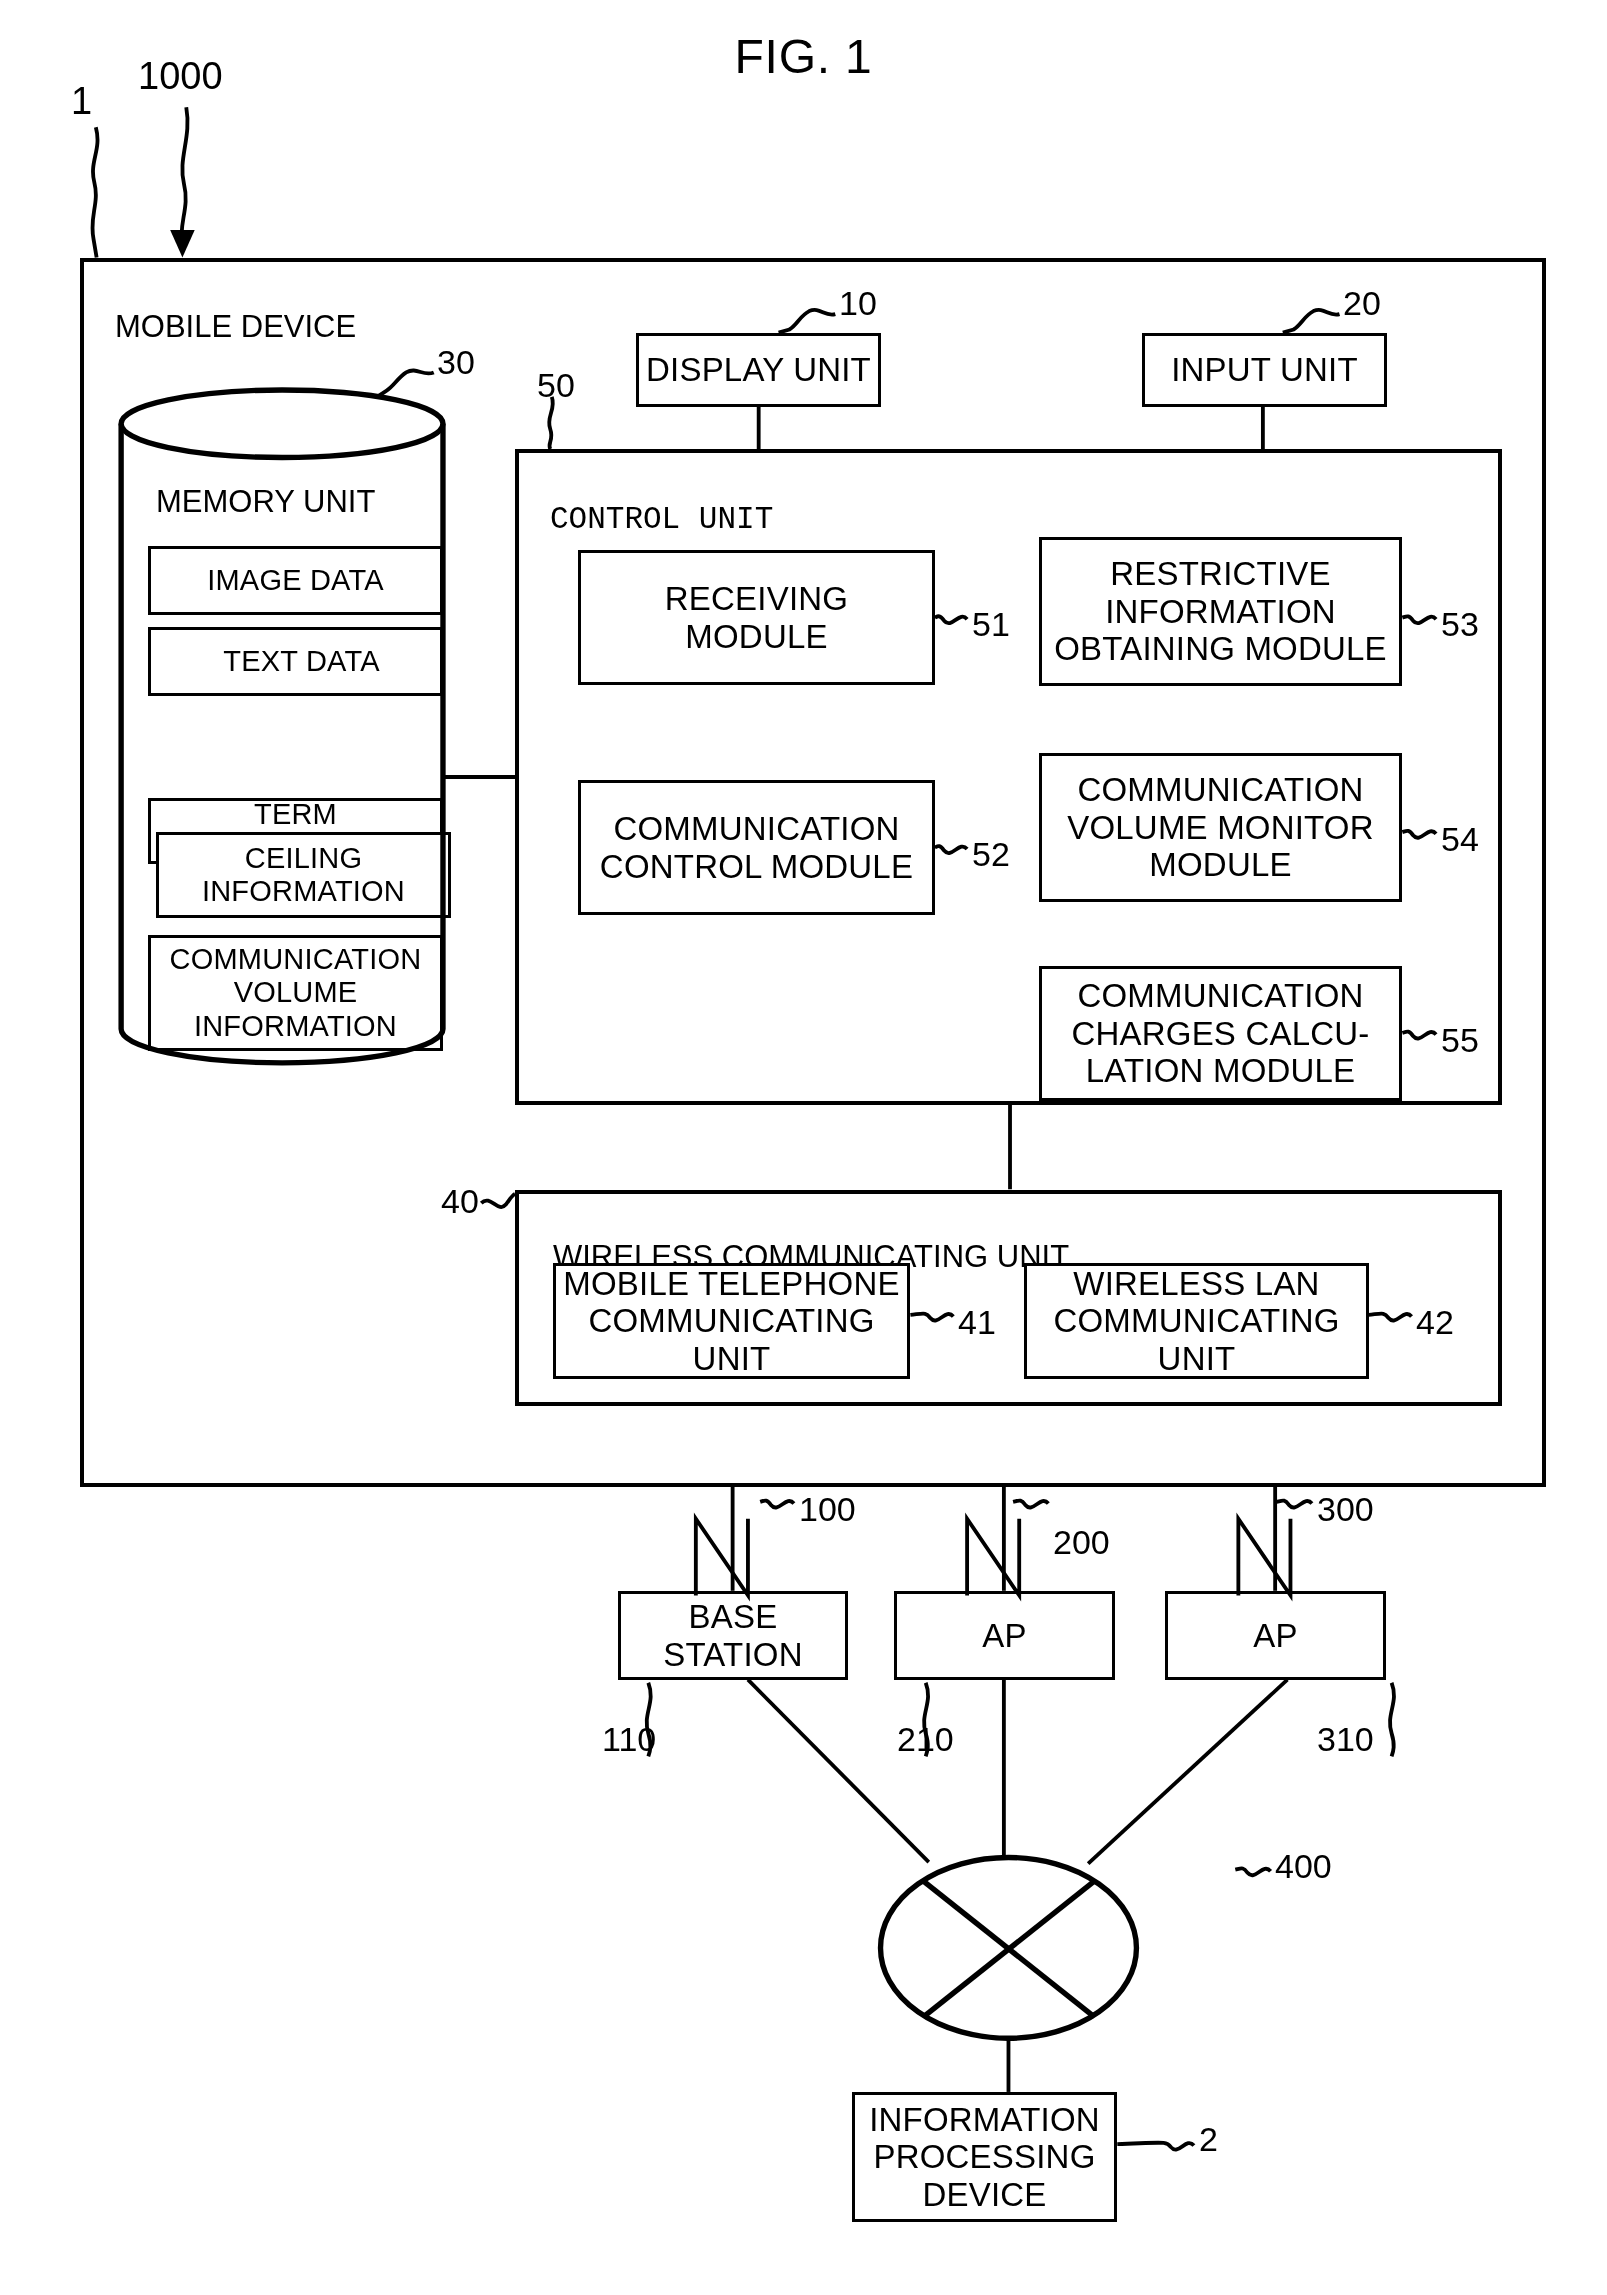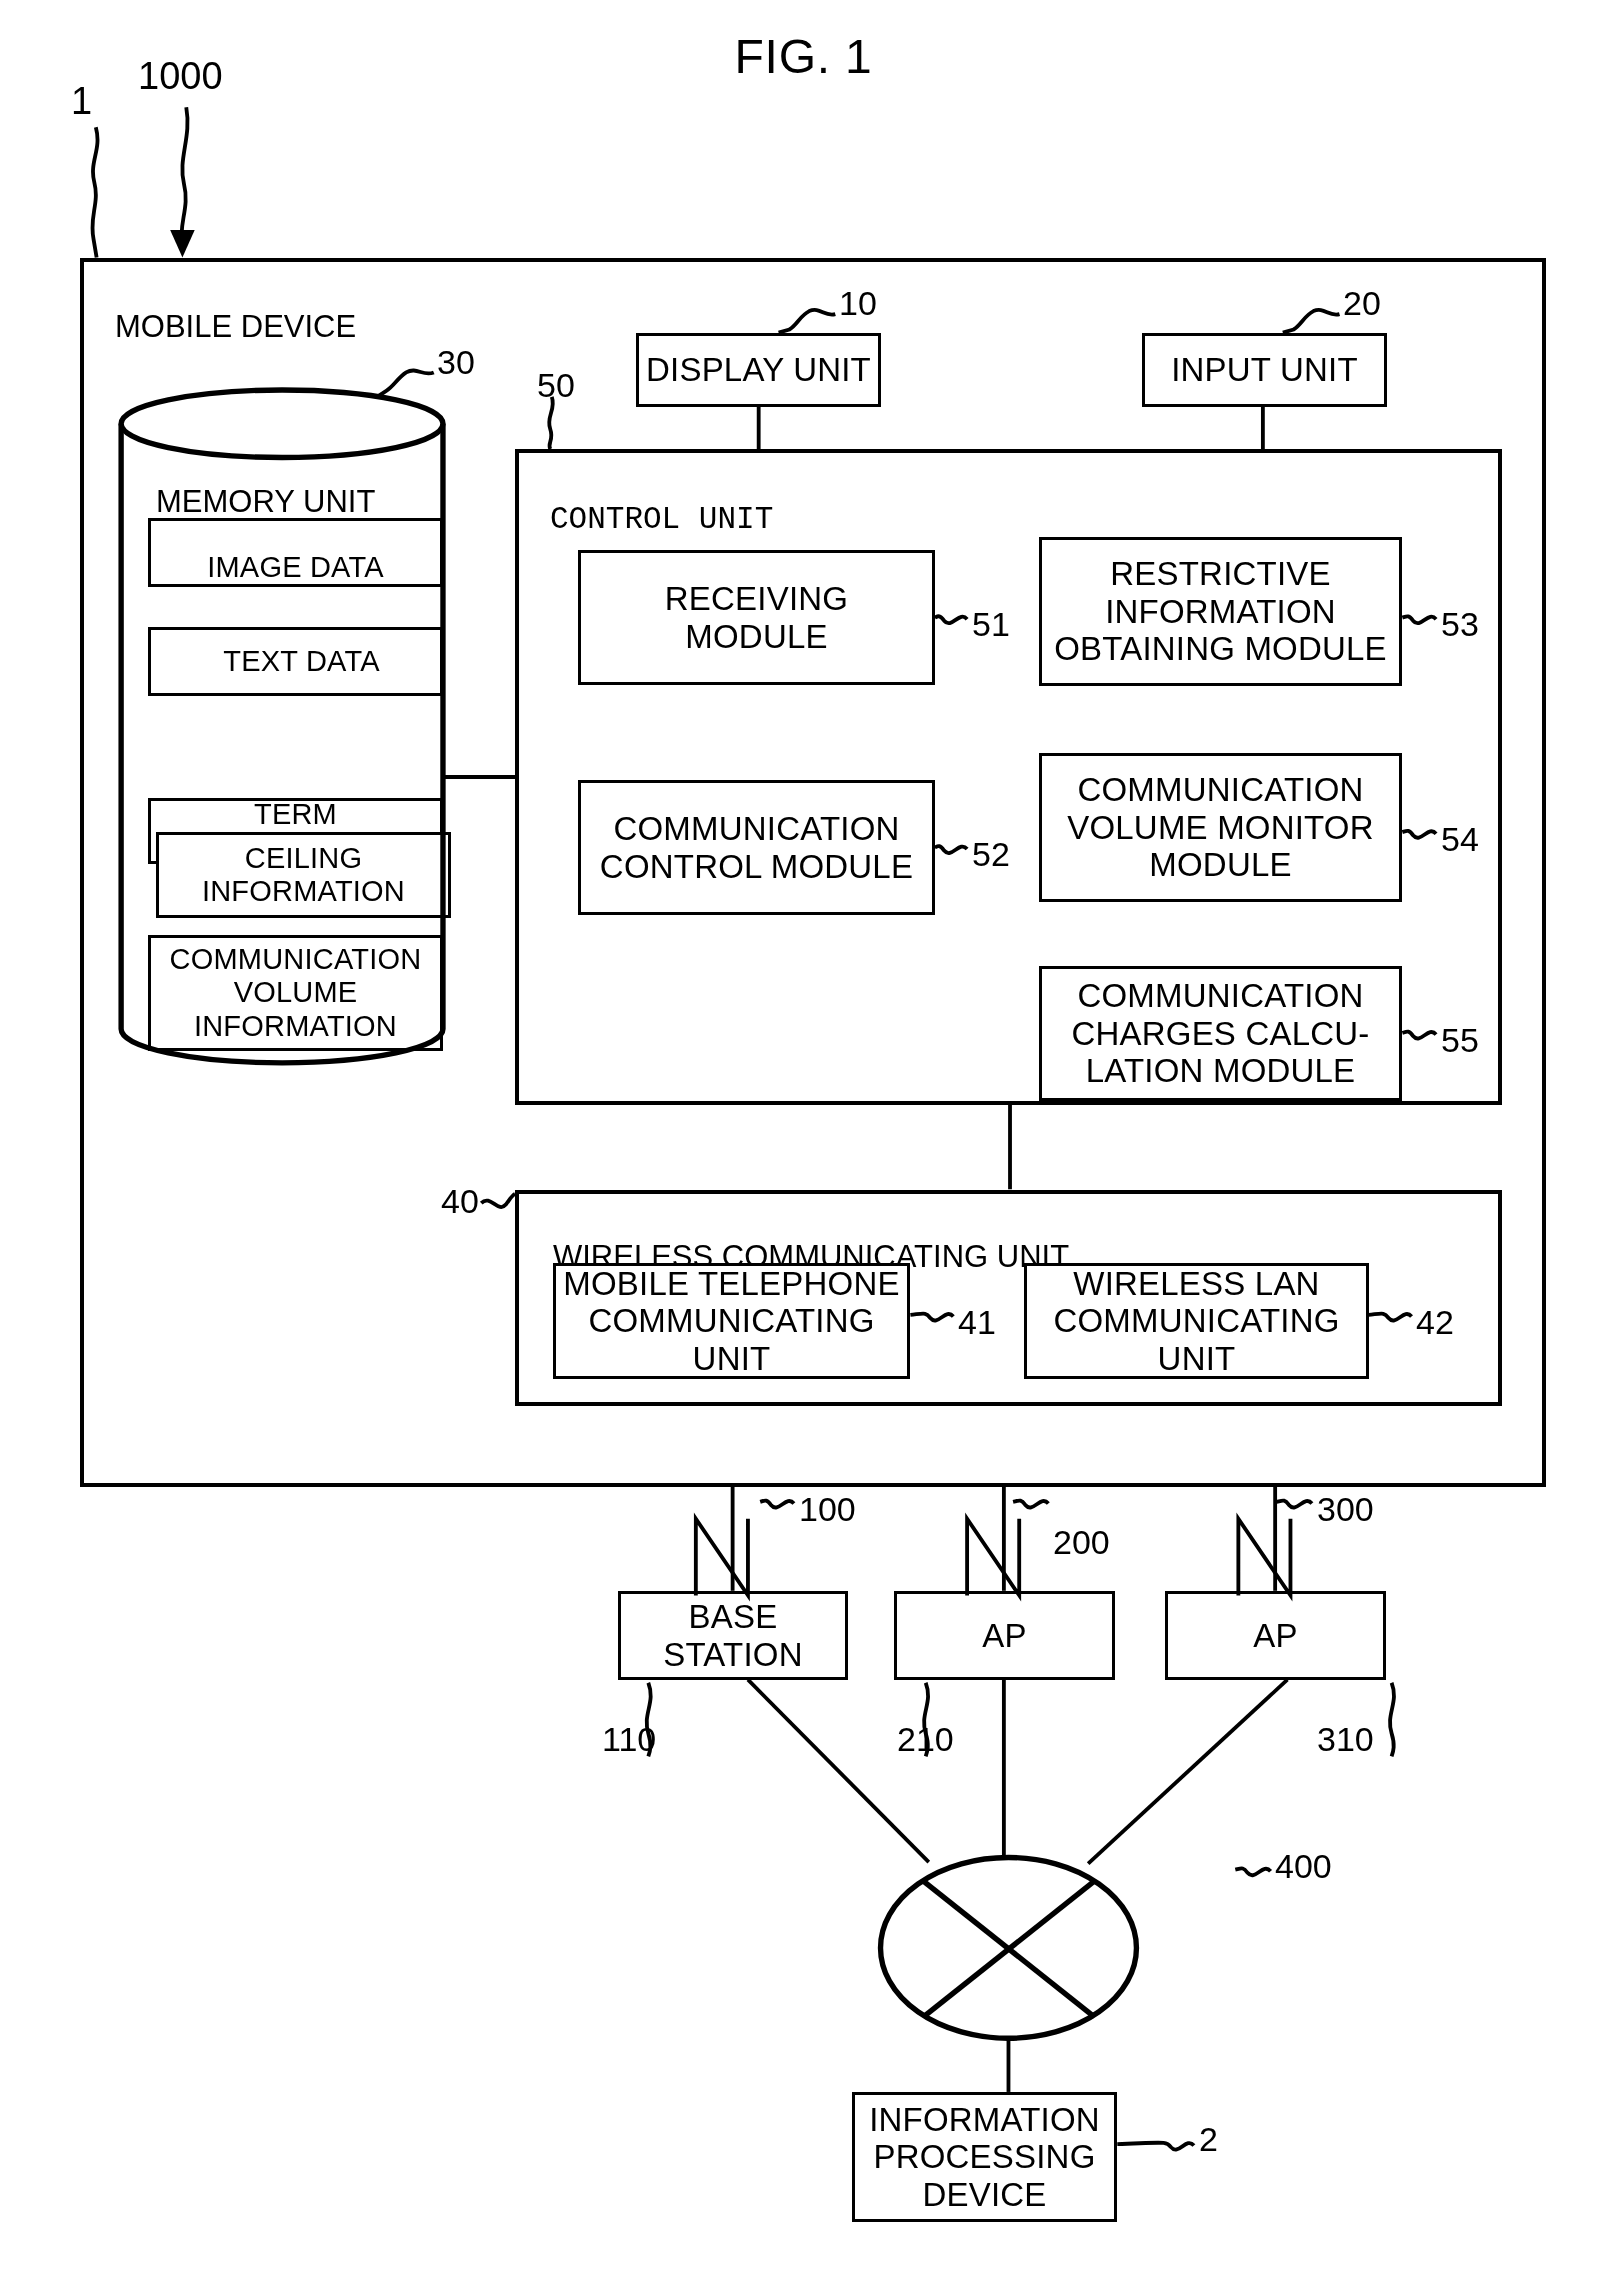--- a/index.html
+++ b/index.html
@@ -126,21 +126,21 @@
 
   <div class="box modbox" style="left:1142px; top:333px; width:245px; height:74px;">
     <span>INPUT UNIT</span>
   </div>
   <div class="ref" style="left:1343px; top:284px;">20</div>
 
   <div id="memory-unit"></div>
   <div class="label" id="memory-unit-title">MEMORY UNIT</div>
   <div class="ref" style="left:437px; top:343px;">30</div>
 
-  <div class="box smallbox" style="left:148px; top:518px; width:295px; height:69px;align-items:flex-end;">
+  <div class="box smallbox" style="left:148px; top:546px; width:295px; height:69px;">
     <span>IMAGE DATA</span>
   </div>
   <div class="box smallbox" style="left:148px; top:627px; width:295px; height:69px;padding-left:12px;">
     <span>TEXT DATA</span>
   </div>
   <div class="box smallbox" style="left:148px; top:758px; width:295px; height:66px;margin-top:40px;">
     <span class="wrap">TERM<br>INFORMATION</span>
   </div>
   <div class="box smallbox" style="left:156px; top:832px; width:295px; height:86px;">
     <span class="wrap">CEILING<br>INFORMATION</span>

